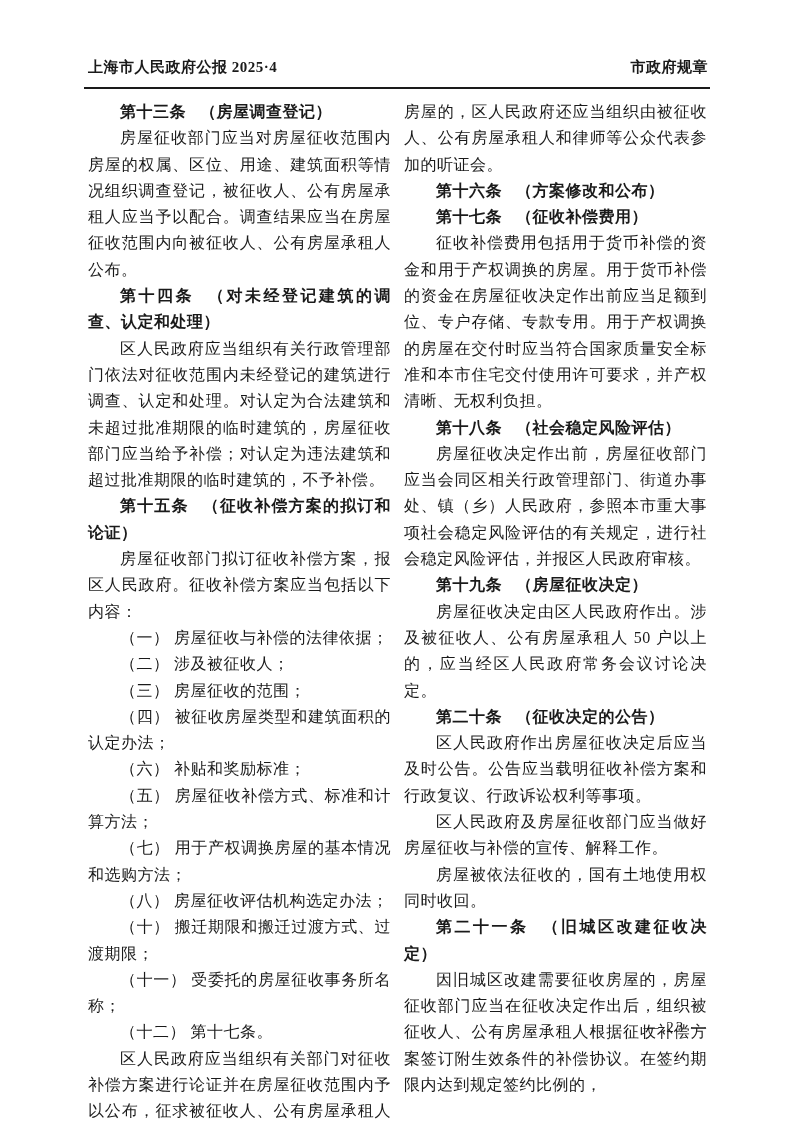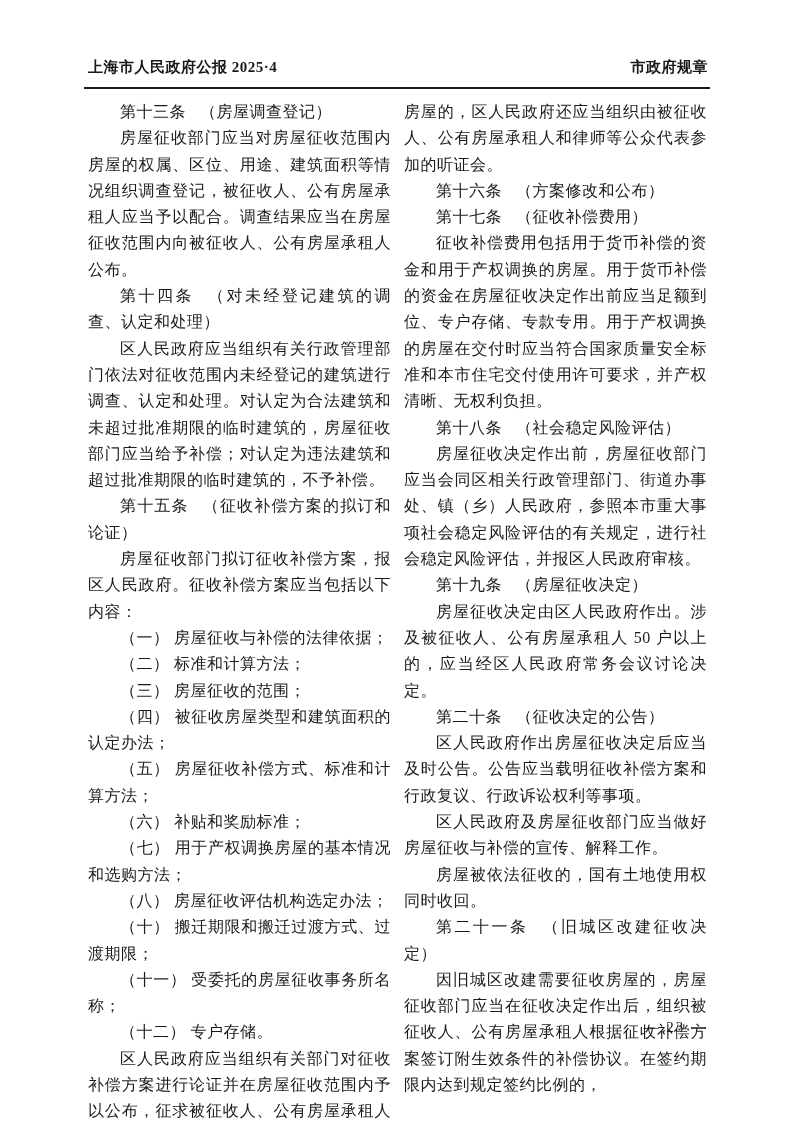--- a/index.html
+++ b/index.html
@@ -53,21 +53,21 @@
     line-height: 26.3px;
     text-align: justify;
     text-justify: inter-character;
     letter-spacing: 0.5px;
     word-break: break-all;
   }
   .indent {
     text-indent: 32px;
   }
   .heading {
-    font-weight: normal;
+    font-weight: bold;
   }
   .heading .art-title {
     margin-left: 14px;
   }
   .page-number {
     position: absolute;
     top: 1019px;
     right: 85px;
     font-size: 15px;
     letter-spacing: 2px;
@@ -88,30 +88,30 @@
 
   <div class="columns">
     <div class="col" id="col-left">
         <p class="heading indent"><span class="art-num">第十三条</span><span class="art-title">（房屋调查登记）</span></p>
         <p class="para indent">房屋征收部门应当对房屋征收范围内房屋的权属、区位、用途、建筑面积等情况组织调查登记，被征收人、公有房屋承租人应当予以配合。调查结果应当在房屋征收范围内向被征收人、公有房屋承租人公布。</p>
         <p class="heading indent"><span class="art-num">第十四条</span><span class="art-title">（对未经登记建筑的调查、认定和处理）</span></p>
         <p class="para indent">区人民政府应当组织有关行政管理部门依法对征收范围内未经登记的建筑进行调查、认定和处理。对认定为合法建筑和未超过批准期限的临时建筑的，房屋征收部门应当给予补偿；对认定为违法建筑和超过批准期限的临时建筑的，不予补偿。</p>
         <p class="heading indent"><span class="art-num">第十五条</span><span class="art-title">（征收补偿方案的拟订和论证）</span></p>
         <p class="para indent">房屋征收部门拟订征收补偿方案，报区人民政府。征收补偿方案应当包括以下内容：</p>
         <p class="para indent">（一） 房屋征收与补偿的法律依据；</p>
-        <p class="para indent">（二） 标准和计算方法；</p>
+        <p class="para indent">（二） 涉及被征收人；</p>
         <p class="para indent">（三） 房屋征收的范围；</p>
         <p class="para indent">（四） 被征收房屋类型和建筑面积的认定办法；</p>
+        <p class="para indent">（六） 补贴和奖励标准；</p>
         <p class="para indent">（五） 房屋征收补偿方式、标准和计算方法；</p>
-        <p class="para indent">（六） 补贴和奖励标准；</p>
         <p class="para indent">（七） 用于产权调换房屋的基本情况和选购方法；</p>
         <p class="para indent">（八） 房屋征收评估机构选定办法；</p>
         <p class="para indent">（十） 搬迁期限和搬迁过渡方式、过渡期限；</p>
         <p class="para indent">（十一） 受委托的房屋征收事务所名称；</p>
-        <p class="para indent">（十二） 专户存储。</p>
+        <p class="para indent">（十二） 第十七条。</p>
         <p class="para indent">区人民政府应当组织有关部门对征收补偿方案进行论证并在房屋征收范围内予以公布，征求被征收人、公有房屋承租人意见。征求意见期限不得少于 30 日。其中，因旧城区改建需要征收</p>
       </div>
     <div class="col" id="col-right">
         <p class="para">房屋的，区人民政府还应当组织由被征收人、公有房屋承租人和律师等公众代表参加的听证会。</p>
         <p class="heading indent"><span class="art-num">第十六条</span><span class="art-title">（方案修改和公布）</span></p>
         <p class="heading indent"><span class="art-num">第十七条</span><span class="art-title">（征收补偿费用）</span></p>
         <p class="para indent">征收补偿费用包括用于货币补偿的资金和用于产权调换的房屋。用于货币补偿的资金在房屋征收决定作出前应当足额到位、专户存储、专款专用。用于产权调换的房屋在交付时应当符合国家质量安全标准和本市住宅交付使用许可要求，并产权清晰、无权利负担。</p>
         <p class="heading indent"><span class="art-num">第十八条</span><span class="art-title">（社会稳定风险评估）</span></p>
         <p class="para indent">房屋征收决定作出前，房屋征收部门应当会同区相关行政管理部门、街道办事处、镇（乡）人民政府，参照本市重大事项社会稳定风险评估的有关规定，进行社会稳定风险评估，并报区人民政府审核。</p>
         <p class="heading indent"><span class="art-num">第十九条</span><span class="art-title">（房屋征收决定）</span></p>

